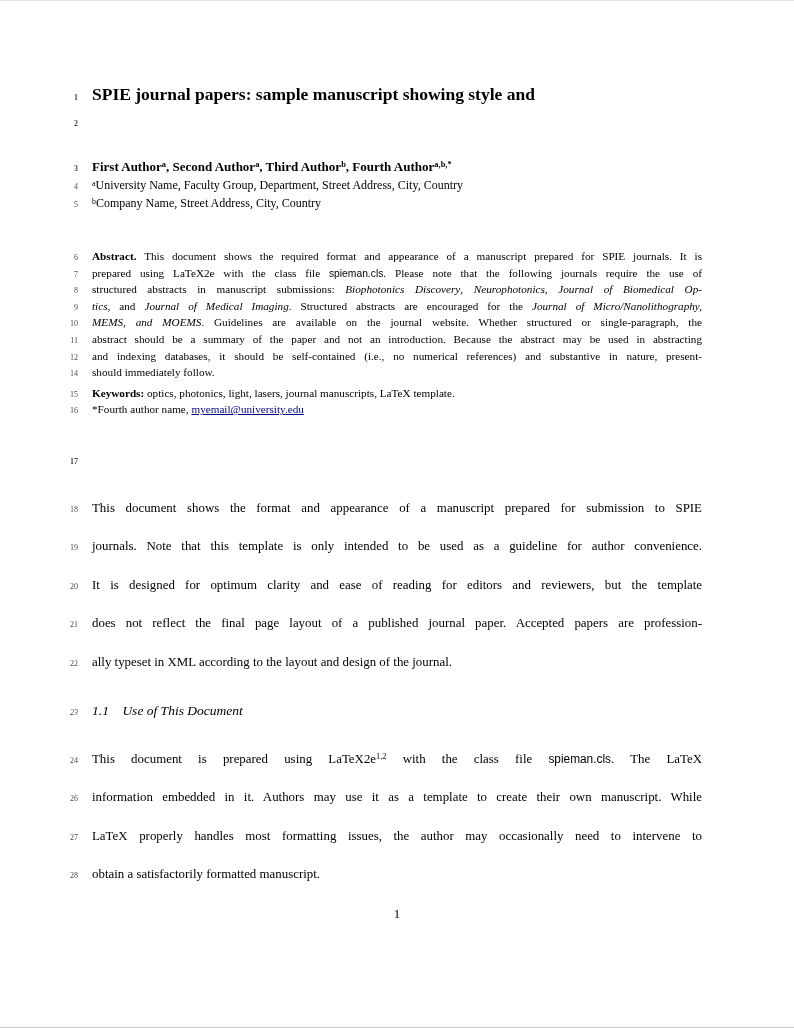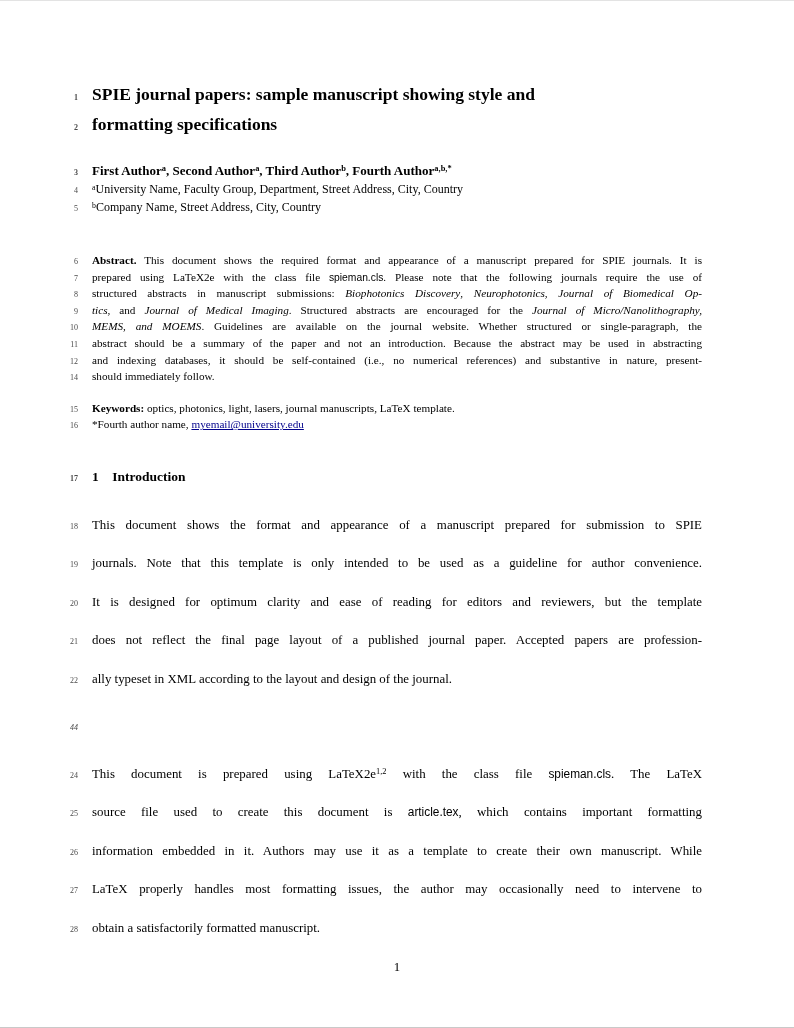--- a/index.html
+++ b/index.html
@@ -26,21 +26,21 @@
     color: var(--lineno-color, #4a4a4a);
     font-family: "Liberation Serif", serif;
   }
   .linetext { flex: 1; min-width: 0; }
   .j .linetext { text-align: justify; text-align-last: justify; }
 
   .block-title   { font-size: 17.5px; font-weight: bold; line-height: 26px; }
   .block-authors { margin-top: 22px; font-weight: bold; font-size: 13px; line-height: 16px; }
   .block-affil   { font-size: 12px; line-height: 16px; }
   .block-abstract{ margin-top: 36px; font-size: 11.2px; line-height: 15.6px; }
-  .block-keywords{ margin-top: 15px; font-size: 11.2px; line-height: 15.6px; }
+  .block-keywords{ margin-top: 4px; font-size: 11.2px; line-height: 15.6px; }
   .block-note    { font-size: 11.2px; line-height: 15.6px; }
   .block-h1      { margin-top: 34px; font-size: 13.5px; font-weight: bold; line-height: 18px; }
   .block-h2      { margin-top: 20px; font-size: 13.5px; font-style: italic; line-height: 18px; }
   .block-body    { margin-top: 19px; font-size: 12.9px; line-height: 37.4px; }
 
   .b   { font-weight: bold; text-align: right; }
   .i   { font-style: italic; }
   .tt  { font-family: Liberation Sans, sans-serif; font-size: 0.92em; }
   .sup { font-size: 0.65em; position: relative; top: -0.45em; line-height: 0; }
   a.link { color: var(--link-color, #00008b); text-decoration: underline; cursor: pointer; }
@@ -52,21 +52,20 @@
 
 <div class="page">
   <div>
       <div class="block block-title">
         <div class="line">
           <span class="lineno">1</span>
           <span class="linetext"><span>SPIE journal papers: sample manuscript showing style and</span></span>
         </div>
         <div class="line">
           <span class="lineno">2</span>
-          <span class="linetext"><span>formatting specifications</span></span>
         </div>
       </div>
       <div class="block block-authors">
         <div class="line">
           <span class="lineno">3</span>
           <span class="linetext"><span>First Author</span><span class="sup">a</span><span>, Second Author</span><span class="sup">a</span><span>, Third Author</span><span class="sup">b</span><span>, Fourth Author</span><span class="sup">a,b,*</span></span>
         </div>
       </div>
       <div class="block block-affil">
         <div class="line">
@@ -120,21 +119,20 @@
       </div>
       <div class="block block-note">
         <div class="line">
           <span class="lineno">16</span>
           <span class="linetext"><span>*Fourth author name, </span><a class="link" href="#">myemail@university.edu</a></span>
         </div>
       </div>
       <div class="block block-h1">
         <div class="line">
           <span class="lineno">17</span>
-          <span class="linetext"><span>1 Introduction</span></span>
         </div>
       </div>
       <div class="block block-body">
         <div class="line j">
           <span class="lineno">18</span>
           <span class="linetext"><span>This document shows the format and appearance of a manuscript prepared for submission to SPIE</span></span>
         </div>
         <div class="line j">
           <span class="lineno">19</span>
           <span class="linetext"><span>journals. Note that this template is only intended to be used as a guideline for author convenience.</span></span>
@@ -147,31 +145,28 @@
           <span class="lineno">21</span>
           <span class="linetext"><span>does not reflect the final page layout of a published journal paper. Accepted papers are profession-</span></span>
         </div>
         <div class="line">
           <span class="lineno">22</span>
           <span class="linetext"><span>ally typeset in XML according to the layout and design of the journal.</span></span>
         </div>
       </div>
       <div class="block block-h2">
         <div class="line">
-          <span class="lineno">44</span>
+          <span class="lineno">23</span>
+          <span class="linetext"><span>1.1 Use of This Document</span></span>
         </div>
       </div>
       <div class="block block-body">
         <div class="line j">
           <span class="lineno">24</span>
           <span class="linetext"><span>This document is prepared using LaTeX2e</span><span class="sup">1,2</span><span> with the class file </span><span class="tt">spieman.cls</span><span>. The LaTeX</span></span>
-        </div>
-        <div class="line j">
-          <span class="lineno">25</span>
-          <span class="linetext"><span>source file used to create this document is </span><span class="tt">article.tex</span><span>, which contains important formatting</span></span>
         </div>
         <div class="line j">
           <span class="lineno">26</span>
           <span class="linetext"><span>information embedded in it. Authors may use it as a template to create their own manuscript. While</span></span>
         </div>
         <div class="line j">
           <span class="lineno">27</span>
           <span class="linetext"><span>LaTeX properly handles most formatting issues, the author may occasionally need to intervene to</span></span>
         </div>
         <div class="line">

